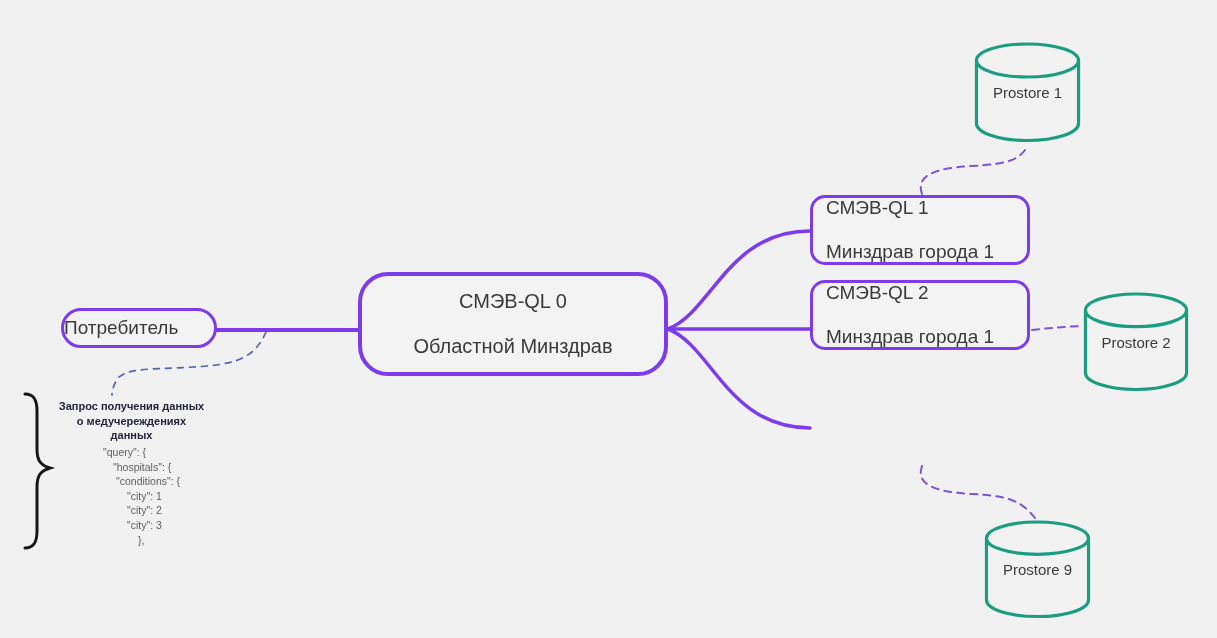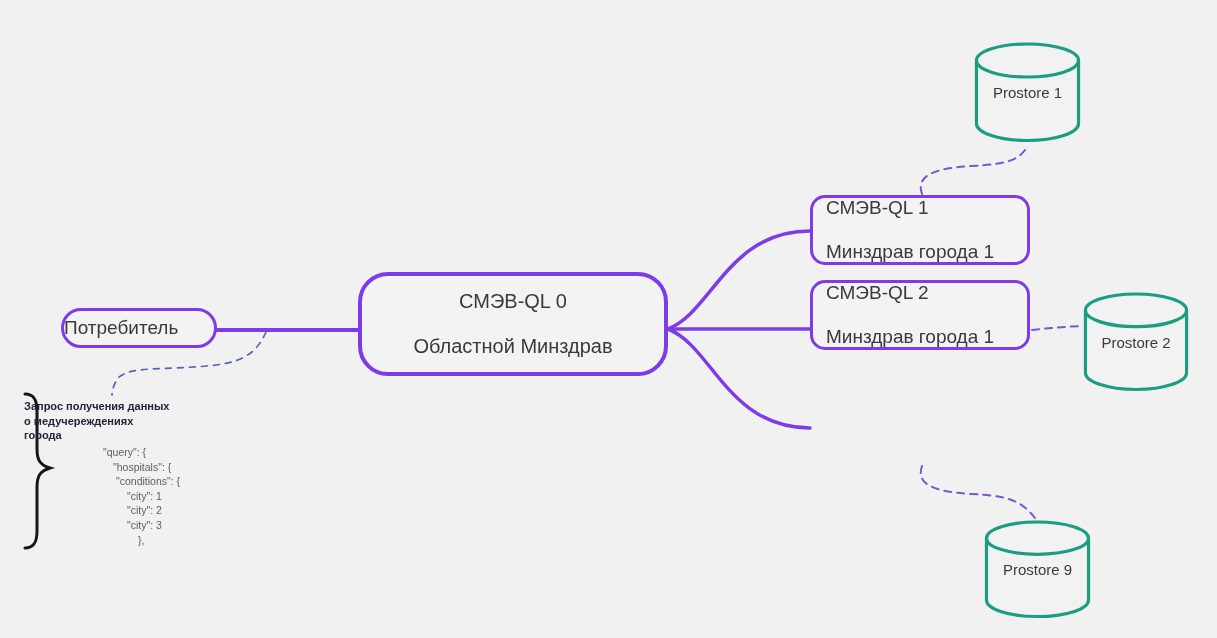--- a/index.html
+++ b/index.html
@@ -33,21 +33,21 @@
 
   .datastore{position:absolute;z-index:2;}
   .ds1{left:973px;top:42px;width:109px;height:101px;}
   .ds2{left:1082px;top:292px;width:108px;height:100px;}
   .ds3{left:983px;top:520px;width:109px;height:99px;}
   .datastore svg{position:absolute;left:0;top:0;width:100%;height:100%;}
   .cyl{fill:#f2f2f3;stroke:var(--teal);stroke-width:3.2;}
   .ds-label{position:absolute;inset:0;display:flex;align-items:center;justify-content:center;
         font-size:15px;color:var(--node-text);}
 
-  .ann-title{position:absolute;left:24px;top:399px;width:175px;z-index:2;}
+  .ann-title{position:absolute;left:44px;top:399px;width:175px;z-index:2;text-align:center;}
   .ann-title div{font-weight:bold;font-size:11px;line-height:14.5px;color:#23233a;}
   .ann-code{position:absolute;left:55px;top:445px;width:160px;z-index:2;text-align:left;}
   .ann-code div{font-size:10.5px;line-height:14.6px;color:#5e5e5e;white-space:pre;}
   .ann-code div:nth-child(1){padding-left:48px;}
   .ann-code div:nth-child(2){padding-left:58px;}
   .ann-code div:nth-child(3){padding-left:61px;}
   .ann-code div:nth-child(4){padding-left:72px;}
   .ann-code div:nth-child(5){padding-left:72px;}
   .ann-code div:nth-child(6){padding-left:72px;}
   .ann-code div:nth-child(7){padding-left:83px;}
@@ -109,21 +109,21 @@
     <svg viewBox="0 0 110 101" preserveAspectRatio="none">
       <path class="cyl" d="M3.5,18.5 L3.5,81.5 A51.5,17 0 0 0 106.5,81.5 L106.5,18.5"></path>
       <ellipse class="cyl" cx="55" cy="18.5" rx="51.5" ry="16.5"></ellipse>
     </svg>
     <span class="ds-label">Prostore 9</span>
   </div>
 
   <div class="ann-title">
     <div>Запрос получения данных</div>
     <div>о медучереждениях</div>
-    <div>города</div>
+    <div>данных</div>
   </div>
 
   <div class="ann-code">
     <div>"query": {</div>
     <div>"hospitals": {</div>
     <div>"conditions": {</div>
     <div>"city": 1</div>
     <div>"city": 2</div>
     <div>"city": 3</div>
     <div>},</div>

